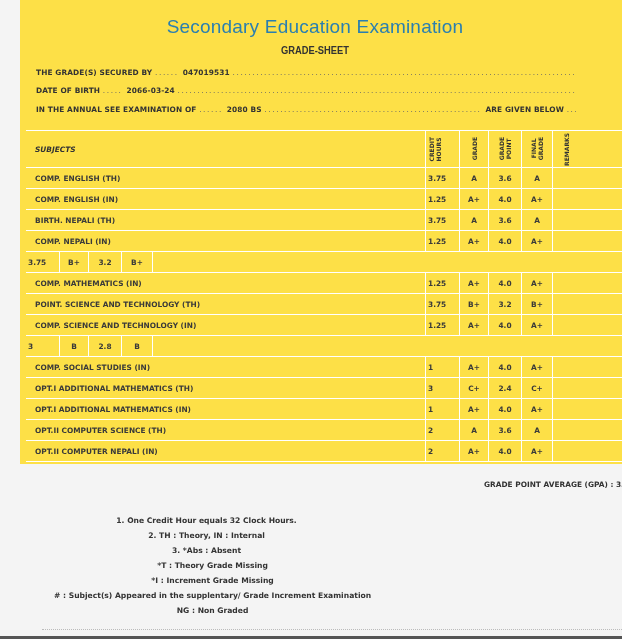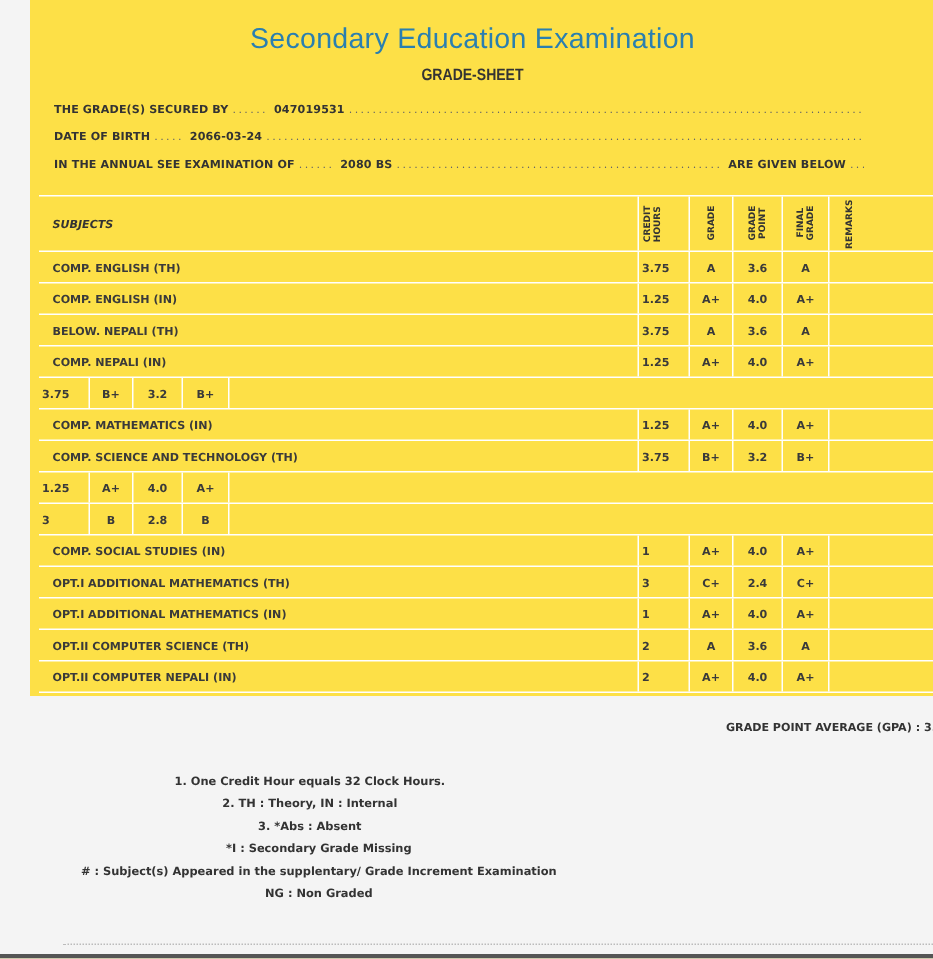--- a/index.html
+++ b/index.html
@@ -132,21 +132,21 @@
         </div>
         <div class="row">
           <div class="cell c-subj">COMP. ENGLISH (IN)</div>
           <div class="cell c-ch">1.25</div>
           <div class="cell c-gr">A+</div>
           <div class="cell c-gp">4.0</div>
           <div class="cell c-fg">A+</div>
           <div class="cell c-rm"></div>
         </div>
         <div class="row">
-          <div class="cell c-subj">BELOW. NEPALI (TH)</div>
+          <div class="cell c-subj">BIRTH. NEPALI (TH)</div>
           <div class="cell c-ch">3.75</div>
           <div class="cell c-gr">A</div>
           <div class="cell c-gp">3.6</div>
           <div class="cell c-fg">A</div>
           <div class="cell c-rm"></div>
         </div>
         <div class="row">
           <div class="cell c-subj">COMP. NEPALI (IN)</div>
           <div class="cell c-ch">1.25</div>
           <div class="cell c-gr">A+</div>
@@ -163,28 +163,29 @@
         </div>
         <div class="row">
           <div class="cell c-subj">COMP. MATHEMATICS (IN)</div>
           <div class="cell c-ch">1.25</div>
           <div class="cell c-gr">A+</div>
           <div class="cell c-gp">4.0</div>
           <div class="cell c-fg">A+</div>
           <div class="cell c-rm"></div>
         </div>
         <div class="row">
-          <div class="cell c-subj">COMP. SCIENCE AND TECHNOLOGY (TH)</div>
+          <div class="cell c-subj">POINT. SCIENCE AND TECHNOLOGY (TH)</div>
           <div class="cell c-ch">3.75</div>
           <div class="cell c-gr">B+</div>
           <div class="cell c-gp">3.2</div>
           <div class="cell c-fg">B+</div>
           <div class="cell c-rm"></div>
         </div>
         <div class="row">
+          <div class="cell c-subj">COMP. SCIENCE AND TECHNOLOGY (IN)</div>
           <div class="cell c-ch">1.25</div>
           <div class="cell c-gr">A+</div>
           <div class="cell c-gp">4.0</div>
           <div class="cell c-fg">A+</div>
           <div class="cell c-rm"></div>
         </div>
         <div class="row">
           <div class="cell c-ch">3</div>
           <div class="cell c-gr">B</div>
           <div class="cell c-gp">2.8</div>
@@ -236,20 +237,21 @@
 
   <div class="gpa">
     <span>GRADE POINT AVERAGE (GPA) :</span>
     <span>3.43</span>
   </div>
 
   <div class="notes">
     <div>1. One Credit Hour equals 32 Clock Hours.</div>
     <div>2. TH : Theory, IN : Internal</div>
     <div>3. *Abs : Absent</div>
-    <div class="indent">*I : Secondary Grade Missing</div>
+    <div class="indent">*T : Theory Grade Missing</div>
+    <div class="indent">*I : Increment Grade Missing</div>
     <div class="indent"># : Subject(s) Appeared in the supplentary/ Grade Increment Examination</div>
     <div class="indent">NG : Non Graded</div>
   </div>
 
   <div class="bottom-dots"></div>
 </div>
 <div class="bottom-bar"></div>
 
 </body></html>

